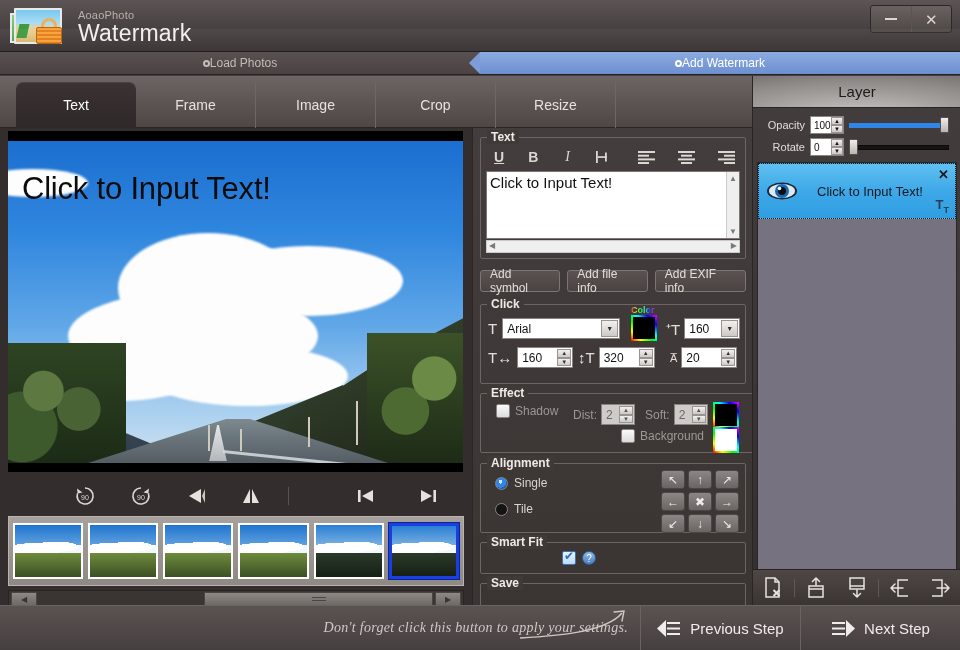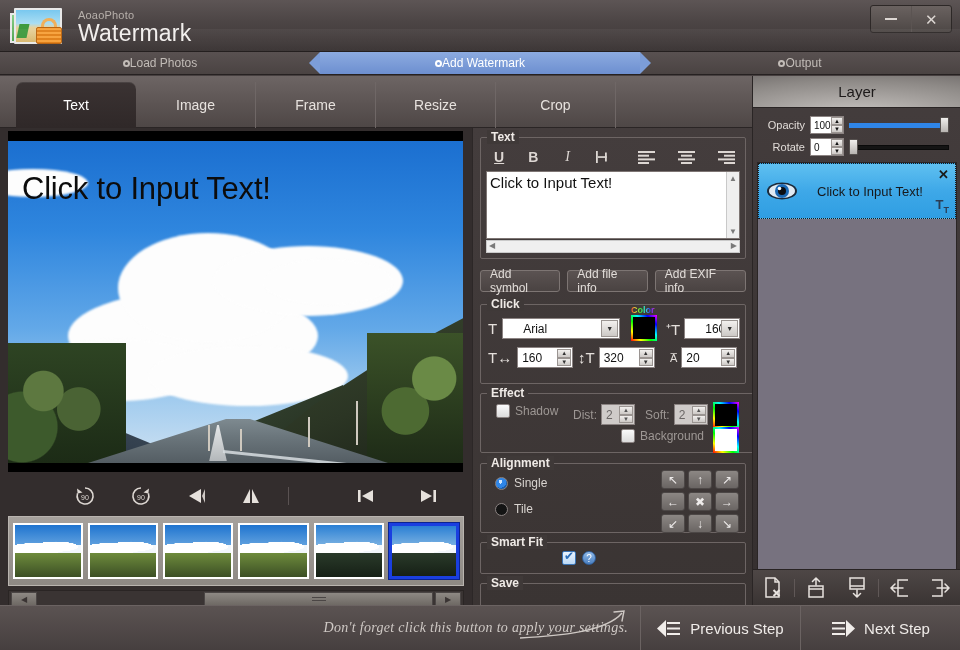--- a/index.html
+++ b/index.html
@@ -168,21 +168,21 @@
      background:#efefef; border-left:1px solid #c9c9c9; }
   #textarea .vsb .ar { position:absolute; left:2px; font-size:8px; color:#7a7a7a; }
   .btnrow { position:absolute; left:7px; top:142px; width:266px; display:flex; gap:7px; }
   .gbtn { height:22px; padding:0 9px; display:flex; align-items:center; justify-content:center;
      font-size:12px; color:#e2ddd9; background:linear-gradient(180deg,#5b5352,#4a4342);
      border:1px solid #7d7573; border-radius:3px; }
   
   #g-font { left:7px; top:176px; width:266px; height:80px; }
   .fld { position:absolute; display:flex; align-items:center; }
   .combo { height:21px; background:#fff; border:1px solid #8b8382; display:flex;
-     align-items:center; padding-left:20px; font-size:12px; color:#111; position:relative; }
+     align-items:center; padding-left:4px; font-size:12px; color:#111; position:relative; }
   .combo .arrow { position:absolute; right:1px; top:1px; width:17px; height:17px;
      background:linear-gradient(180deg,#f2f0ee,#cdc9c6); border:1px solid #9a9491;
      display:flex; align-items:center; justify-content:center; }
   .spin { height:21px; background:#fff; border:1px solid #8b8382; display:flex;
      align-items:center; padding-left:4px; font-size:12px; color:#111; position:relative; }
   .spin .sbtns { position:absolute; right:1px; top:1px; width:14px; height:17px;
      display:flex; flex-direction:column; }
   .spin .sbtns div { flex:1; background:linear-gradient(180deg,#f2f0ee,#cdc9c6);
      border:1px solid #9a9491; display:flex; align-items:center; justify-content:center; }
   .swatch { width:26px; height:26px; border:2px solid #000; position:relative;
@@ -300,33 +300,29 @@
 
   <div id="stepbar">
     <div class="step s1">
       <span class="ring"></span>
       <span>Load Photos</span>
     </div>
     <div class="step active">
       <span class="ring"></span>
       <span>Add Watermark</span>
     </div>
-    <div class="step">
-      <span class="ring"></span>
-      <span>Output</span>
-    </div>
   </div>
 
   <div id="tabstrip">
     <div class="tabs">
       <div class="tab active">Text</div>
+      <div class="tab">Frame</div>
       <div class="tab">Image</div>
-      <div class="tab">Frame</div>
+      <div class="tab">Crop</div>
       <div class="tab">Resize</div>
-      <div class="tab">Crop</div>
     </div>
   </div>
 
   <div id="leftpane">
     <div id="preview">
       <div class="photo">
         <div class="cloud" style="left:-30px;top:28px;width:110px;height:28px;"></div>
         <div class="cloud" style="left:60px;top:150px;width:250px;height:90px;"></div>
         <div class="cloud" style="left:110px;top:92px;width:180px;height:110px;"></div>
         <div class="cloud" style="left:205px;top:105px;width:190px;height:70px;"></div>

